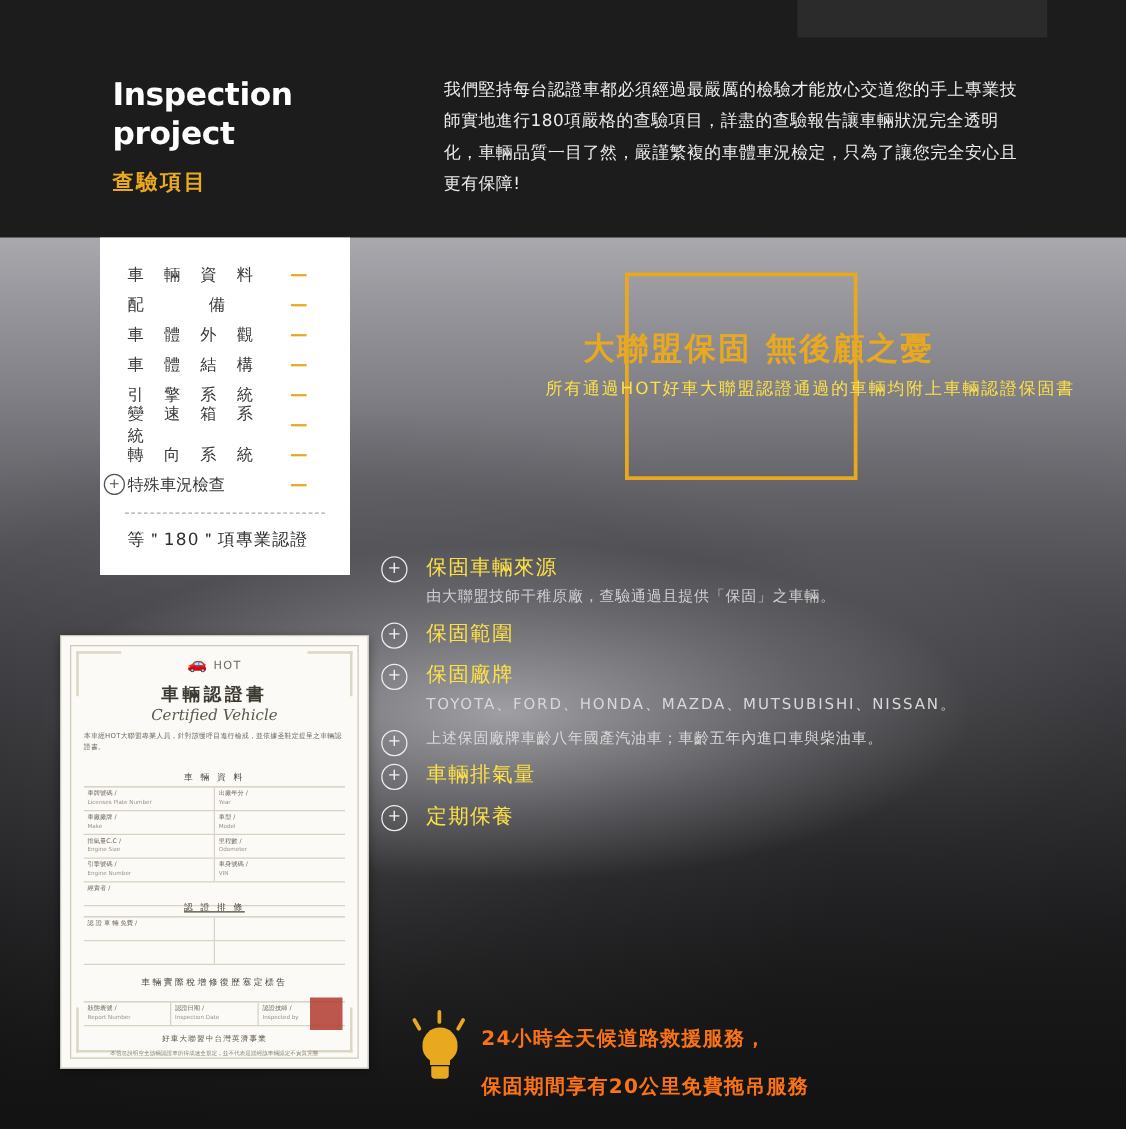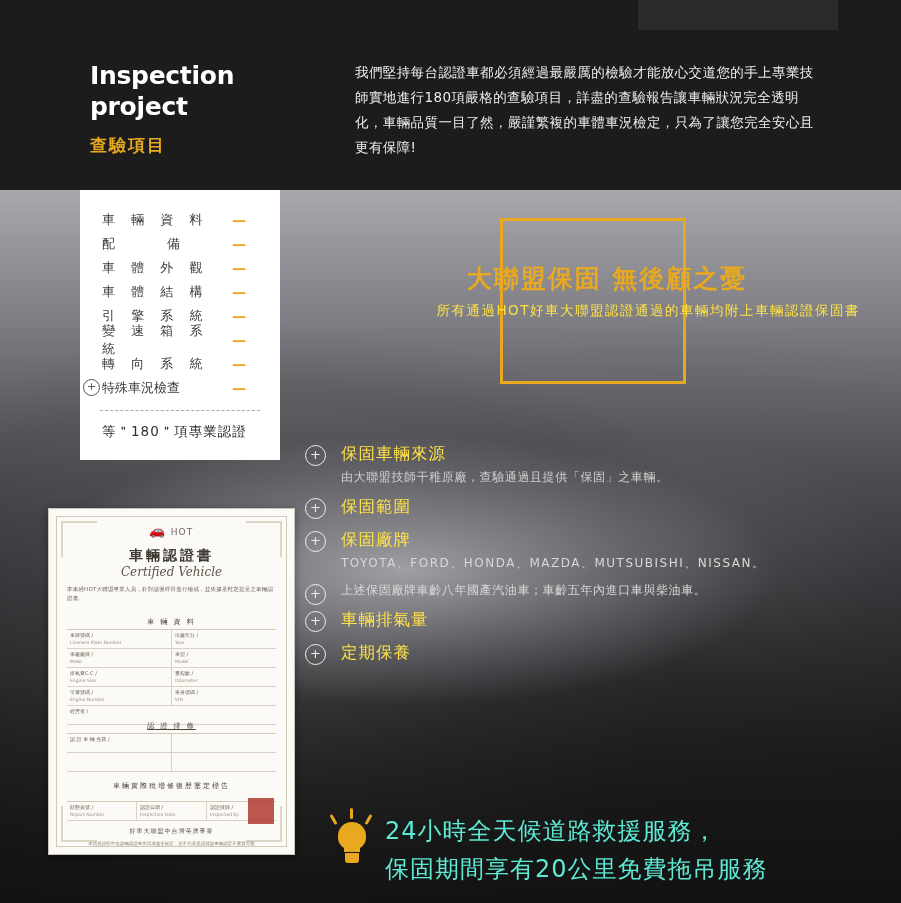--- a/index.html
+++ b/index.html
@@ -116,21 +116,21 @@
   .bulb .glass{
     position:absolute;left:8px;top:10px;width:28px;height:28px;border-radius:50% 50% 45% 45%;
     background:#e8a820;
   }
   .bulb .neck{position:absolute;left:14px;top:34px;width:16px;height:6px;background:#e8a820;}
   .bulb .base{position:absolute;left:15px;top:41px;width:14px;height:10px;background:#e8a820;border-radius:0 0 3px 3px;}
   .bulb .ray{position:absolute;background:#e8a820;border-radius:2px;}
   .bulb .r1{left:2px;top:2px;width:3px;height:11px;transform:rotate(-30deg);}
   .bulb .r2{left:20px;top:-4px;width:3px;height:11px;}
   .bulb .r3{left:37px;top:2px;width:3px;height:11px;transform:rotate(30deg);}
-  .bottom-text{position:absolute;left:385px;top:812px;width:500px;color:#5eead4;font-weight:normal;font-size:24px;line-height:38px;letter-spacing:1px;}
+  .bottom-text{position:absolute;left:385px;top:812px;width:500px;color:#f97316;font-weight:bold;font-size:16px;line-height:38px;letter-spacing:1px;}
 </style>
 </head>
 <body>
 
 <div class="bg"></div>
 <div class="mist"></div>
 <div class="bg-top"></div>
 <div class="bg-top-tab"></div>
 <div class="bg-top-right"></div>
 

